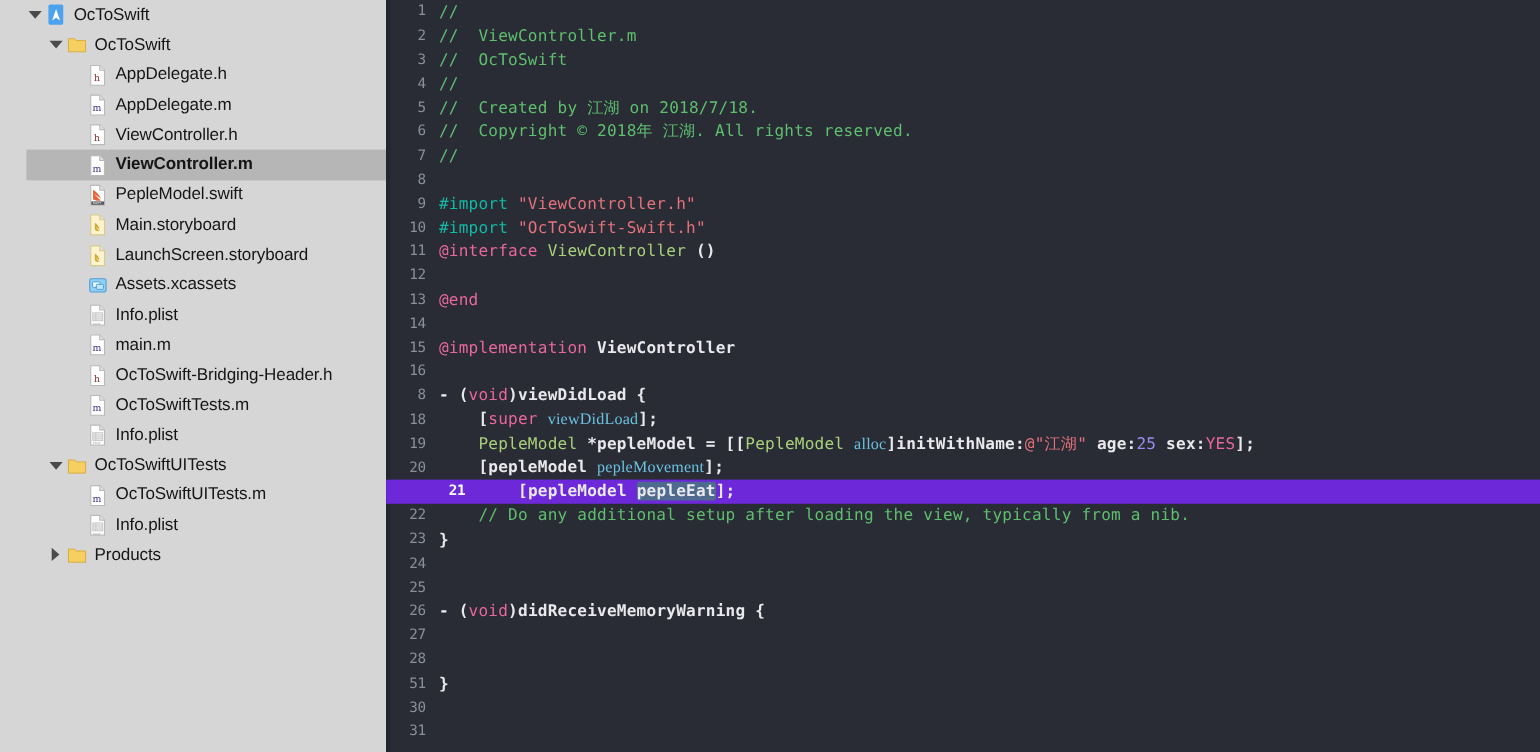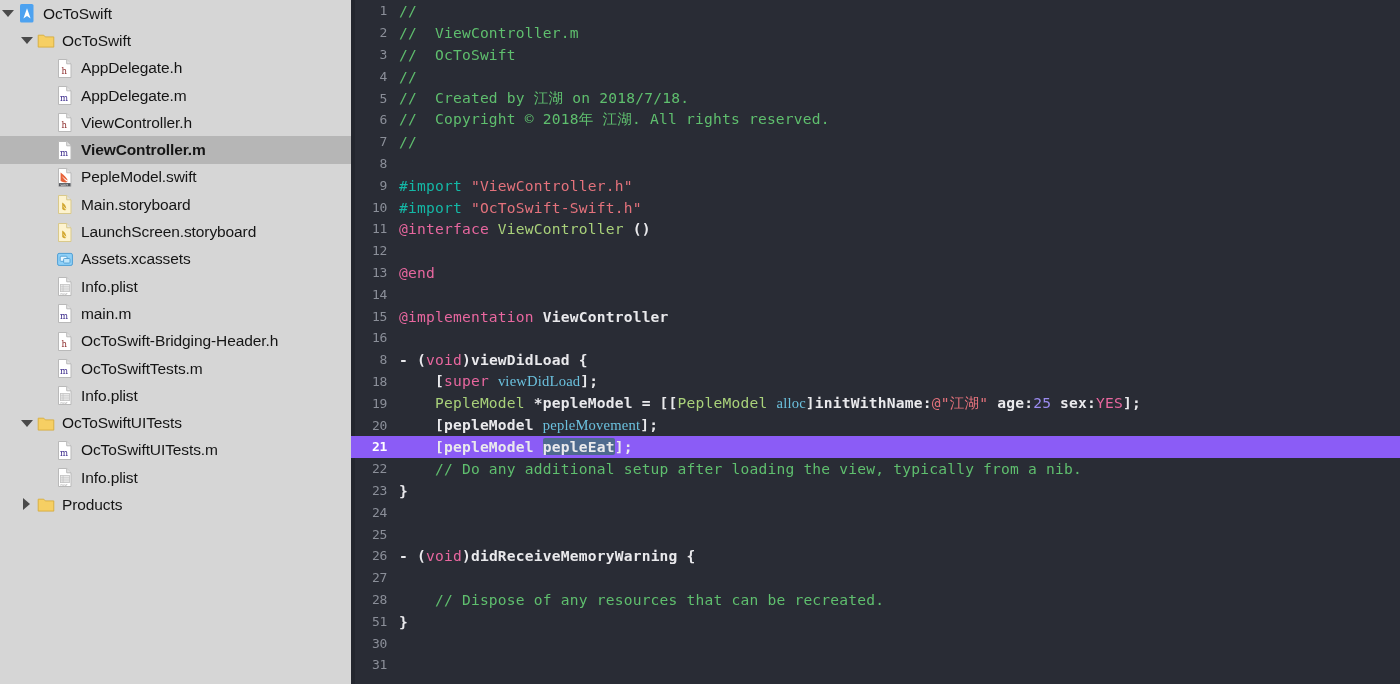--- a/index.html
+++ b/index.html
@@ -11,20 +11,21 @@
   }
   #app { display: flex; width: 1400px; height: 684px; }
 
   
   #sidebar {
     width: 351px; height: 684px;
     background: #d6d6d6;
     position: relative;
     overflow: hidden;
     flex: 0 0 351px;
+    padding-left: 24px;
   }
   #sidebar-scroll { position: relative; }
   .nav-row {
     height: 27.3px;
     display: flex;
     align-items: center;
     position: relative;
     white-space: nowrap;
     padding-right: 6px;
   }
@@ -74,21 +75,21 @@
     position: absolute; left: 0; top: 0; width: 4px; height: 684px;
     background: #23262e;
   }
   .code-line {
     position: relative;
     height: 21.8px;
     display: flex;
     align-items: center;
     white-space: pre;
   }
-  .code-line.current { background: #8b5cf6; }
+  .code-line.current { background: #6d28d9; padding-left: 36px; }
   .gutter {
     width: 44px;
     flex: 0 0 44px;
     text-align: right;
     padding-right: 8px;
     font-size: 13px;
     color: #8b8f99;
     font-family: "DejaVu Sans Mono", monospace;
     letter-spacing: -0.3px;
   }
@@ -374,20 +375,20 @@
         <div class="code-line"><div class="gutter">18</div><div class="code-text"><span class="t-plain">    [</span><span class="t-kw">super</span><span class="t-plain"> </span><span class="t-meth">viewDidLoad</span><span class="t-plain">];</span></div></div>
         <div class="code-line"><div class="gutter">19</div><div class="code-text"><span class="t-plain">    </span><span class="t-type">PepleModel</span><span class="t-plain"> *pepleModel = [[</span><span class="t-type">PepleModel</span><span class="t-plain"> </span><span class="t-meth">alloc</span><span class="t-plain">]initWithName:</span><span class="t-str">@"江湖"</span><span class="t-plain"> age:</span><span class="t-num">25</span><span class="t-plain"> sex:</span><span class="t-kw">YES</span><span class="t-plain">];</span></div></div>
         <div class="code-line"><div class="gutter">20</div><div class="code-text"><span class="t-plain">    [pepleModel </span><span class="t-meth">pepleMovement</span><span class="t-plain">];</span></div></div>
         <div class="code-line current"><div class="gutter">21</div><div class="code-text"><span class="t-plain">    [pepleModel </span><span class="t-sel">pepleEat</span><span class="t-plain">];</span></div></div>
         <div class="code-line"><div class="gutter">22</div><div class="code-text"><span class="t-com">    // Do any additional setup after loading the view, typically from a nib.</span></div></div>
         <div class="code-line"><div class="gutter">23</div><div class="code-text"><span class="t-plain">}</span></div></div>
         <div class="code-line"><div class="gutter">24</div><div class="code-text"></div></div>
         <div class="code-line"><div class="gutter">25</div><div class="code-text"></div></div>
         <div class="code-line"><div class="gutter">26</div><div class="code-text"><span class="t-plain">- (</span><span class="t-kw">void</span><span class="t-plain">)didReceiveMemoryWarning {</span></div></div>
         <div class="code-line"><div class="gutter">27</div></div>
-        <div class="code-line"><div class="gutter">28</div><div class="code-text"><span class="t-com">    // Dispose of any resources that can be recreated.</span></div></div>
+        <div class="code-line"><div class="gutter">28</div></div>
         <div class="code-line"><div class="gutter">51</div><div class="code-text"><span class="t-plain">}</span></div></div>
         <div class="code-line"><div class="gutter">30</div><div class="code-text"></div></div>
         <div class="code-line"><div class="gutter">31</div><div class="code-text"></div></div>
       </div>
   </div>
 
 </div>
 
 </body></html>

